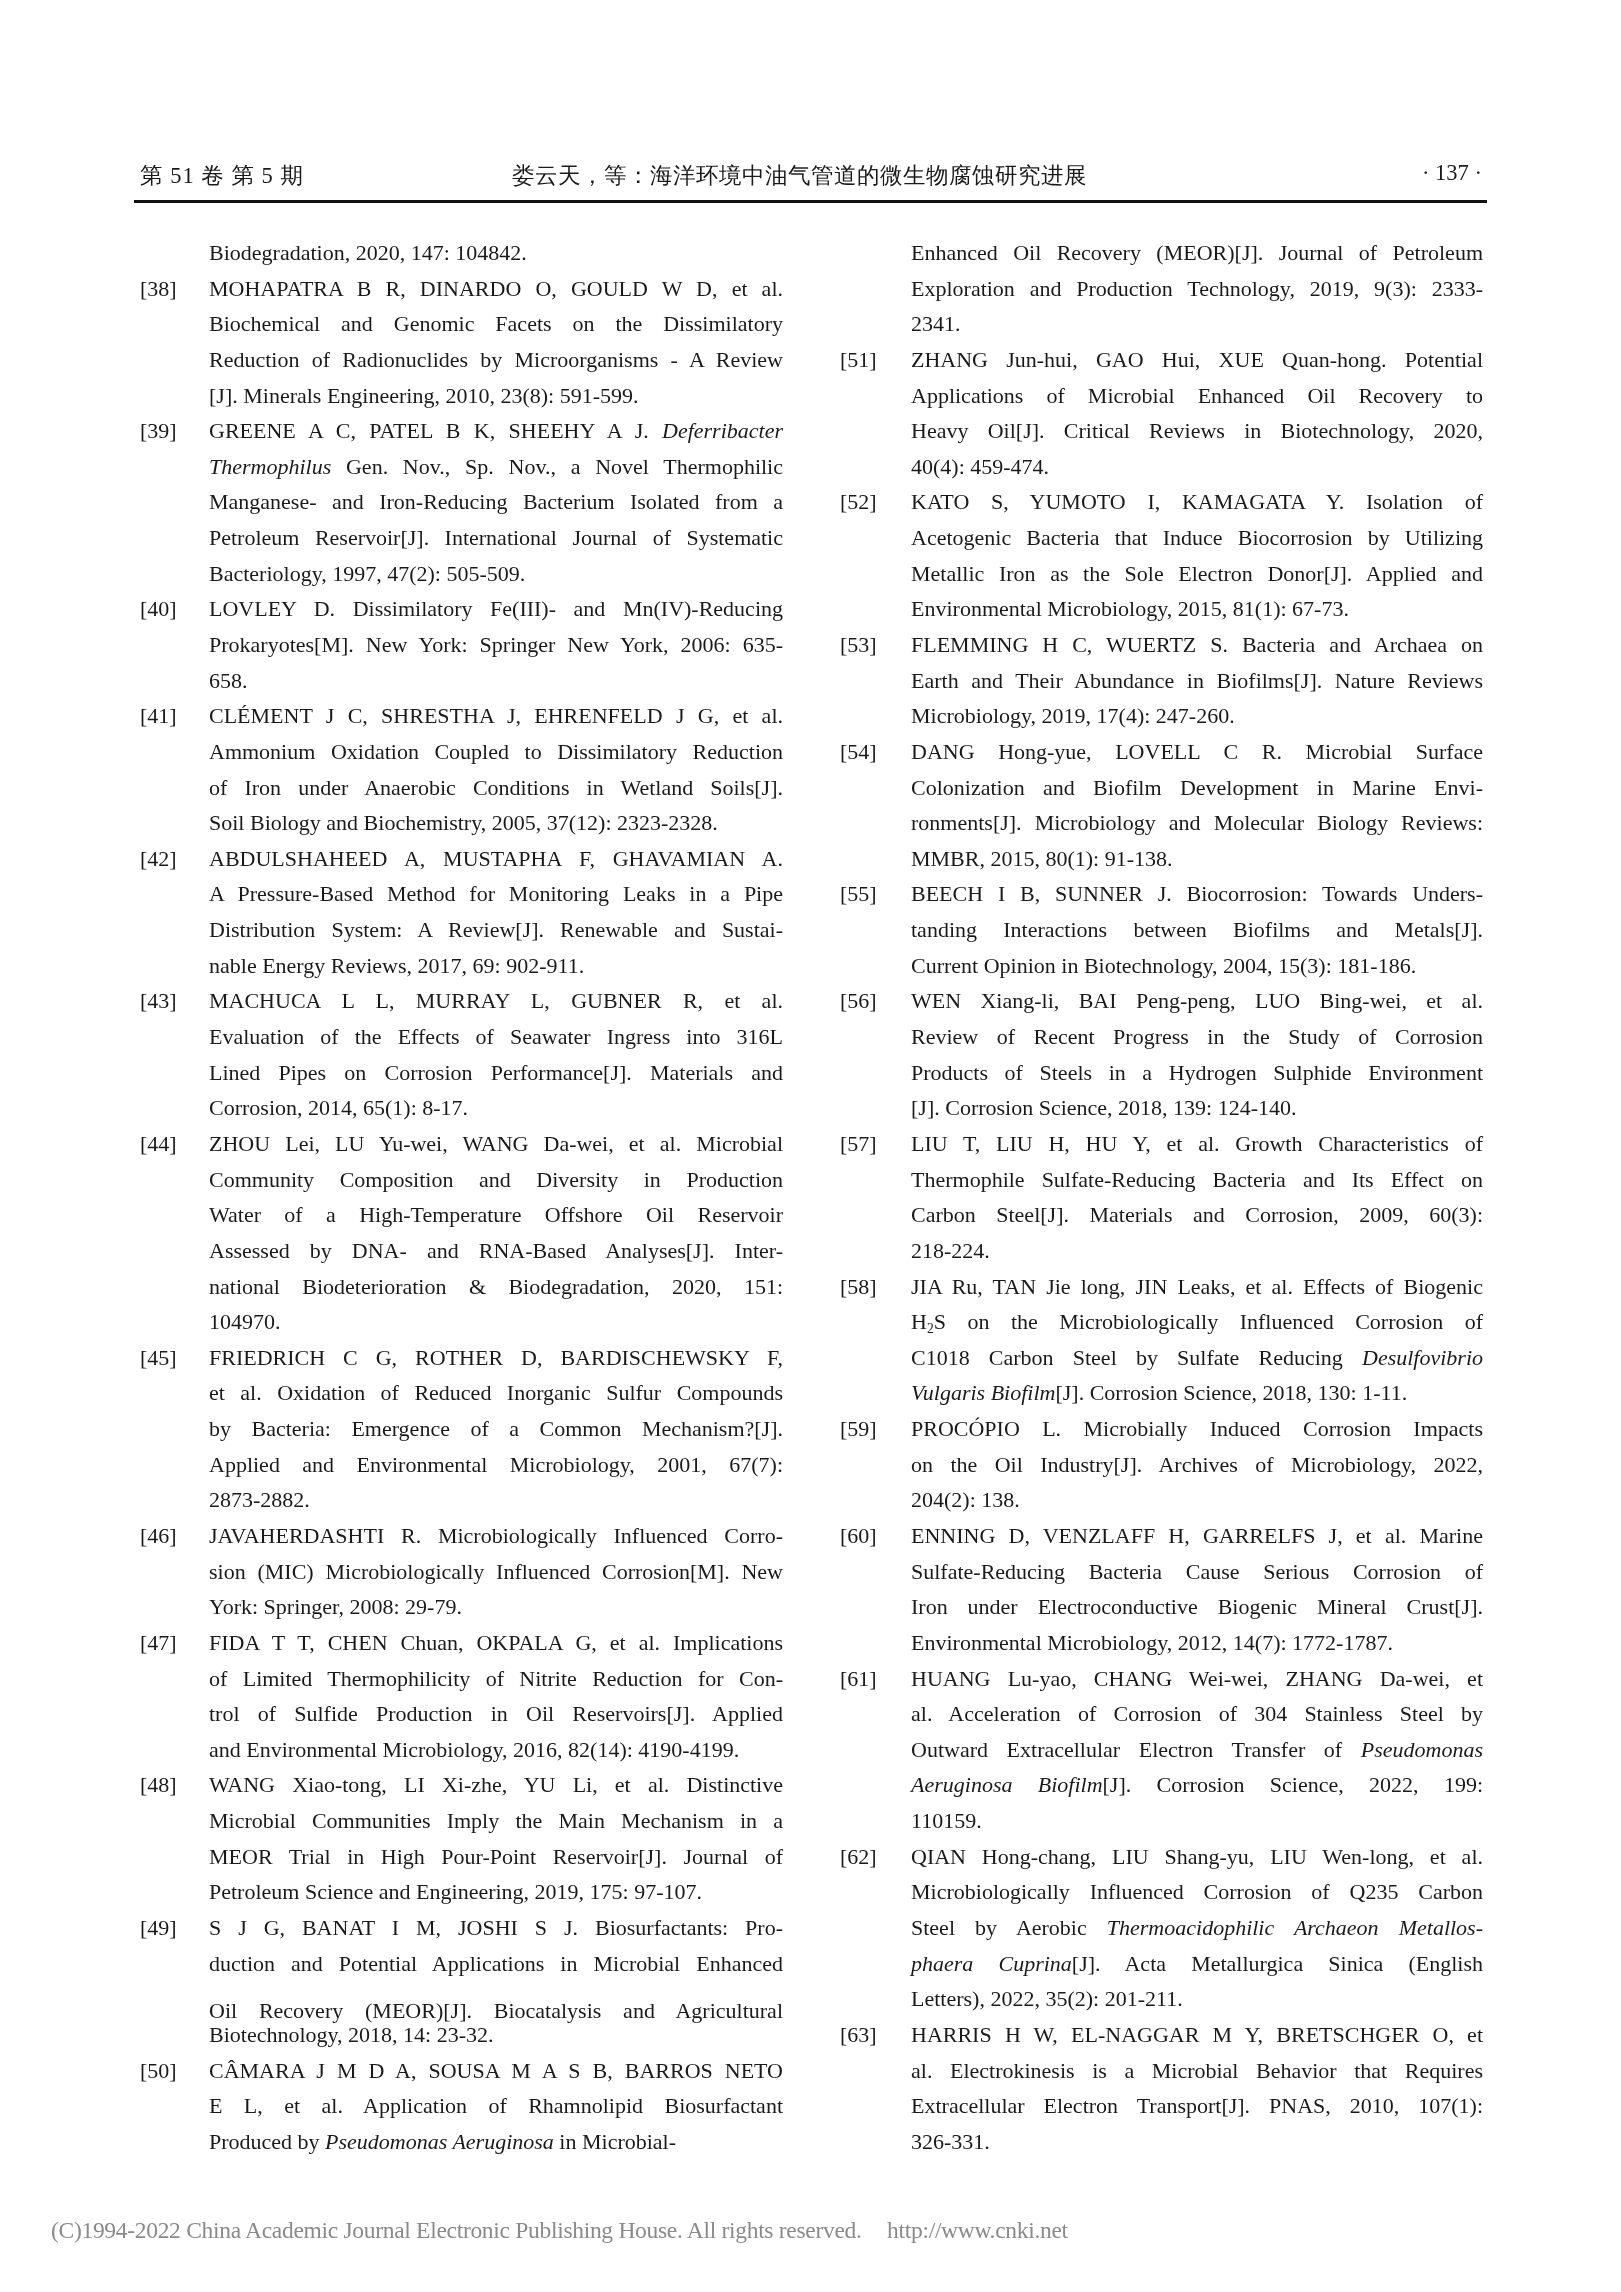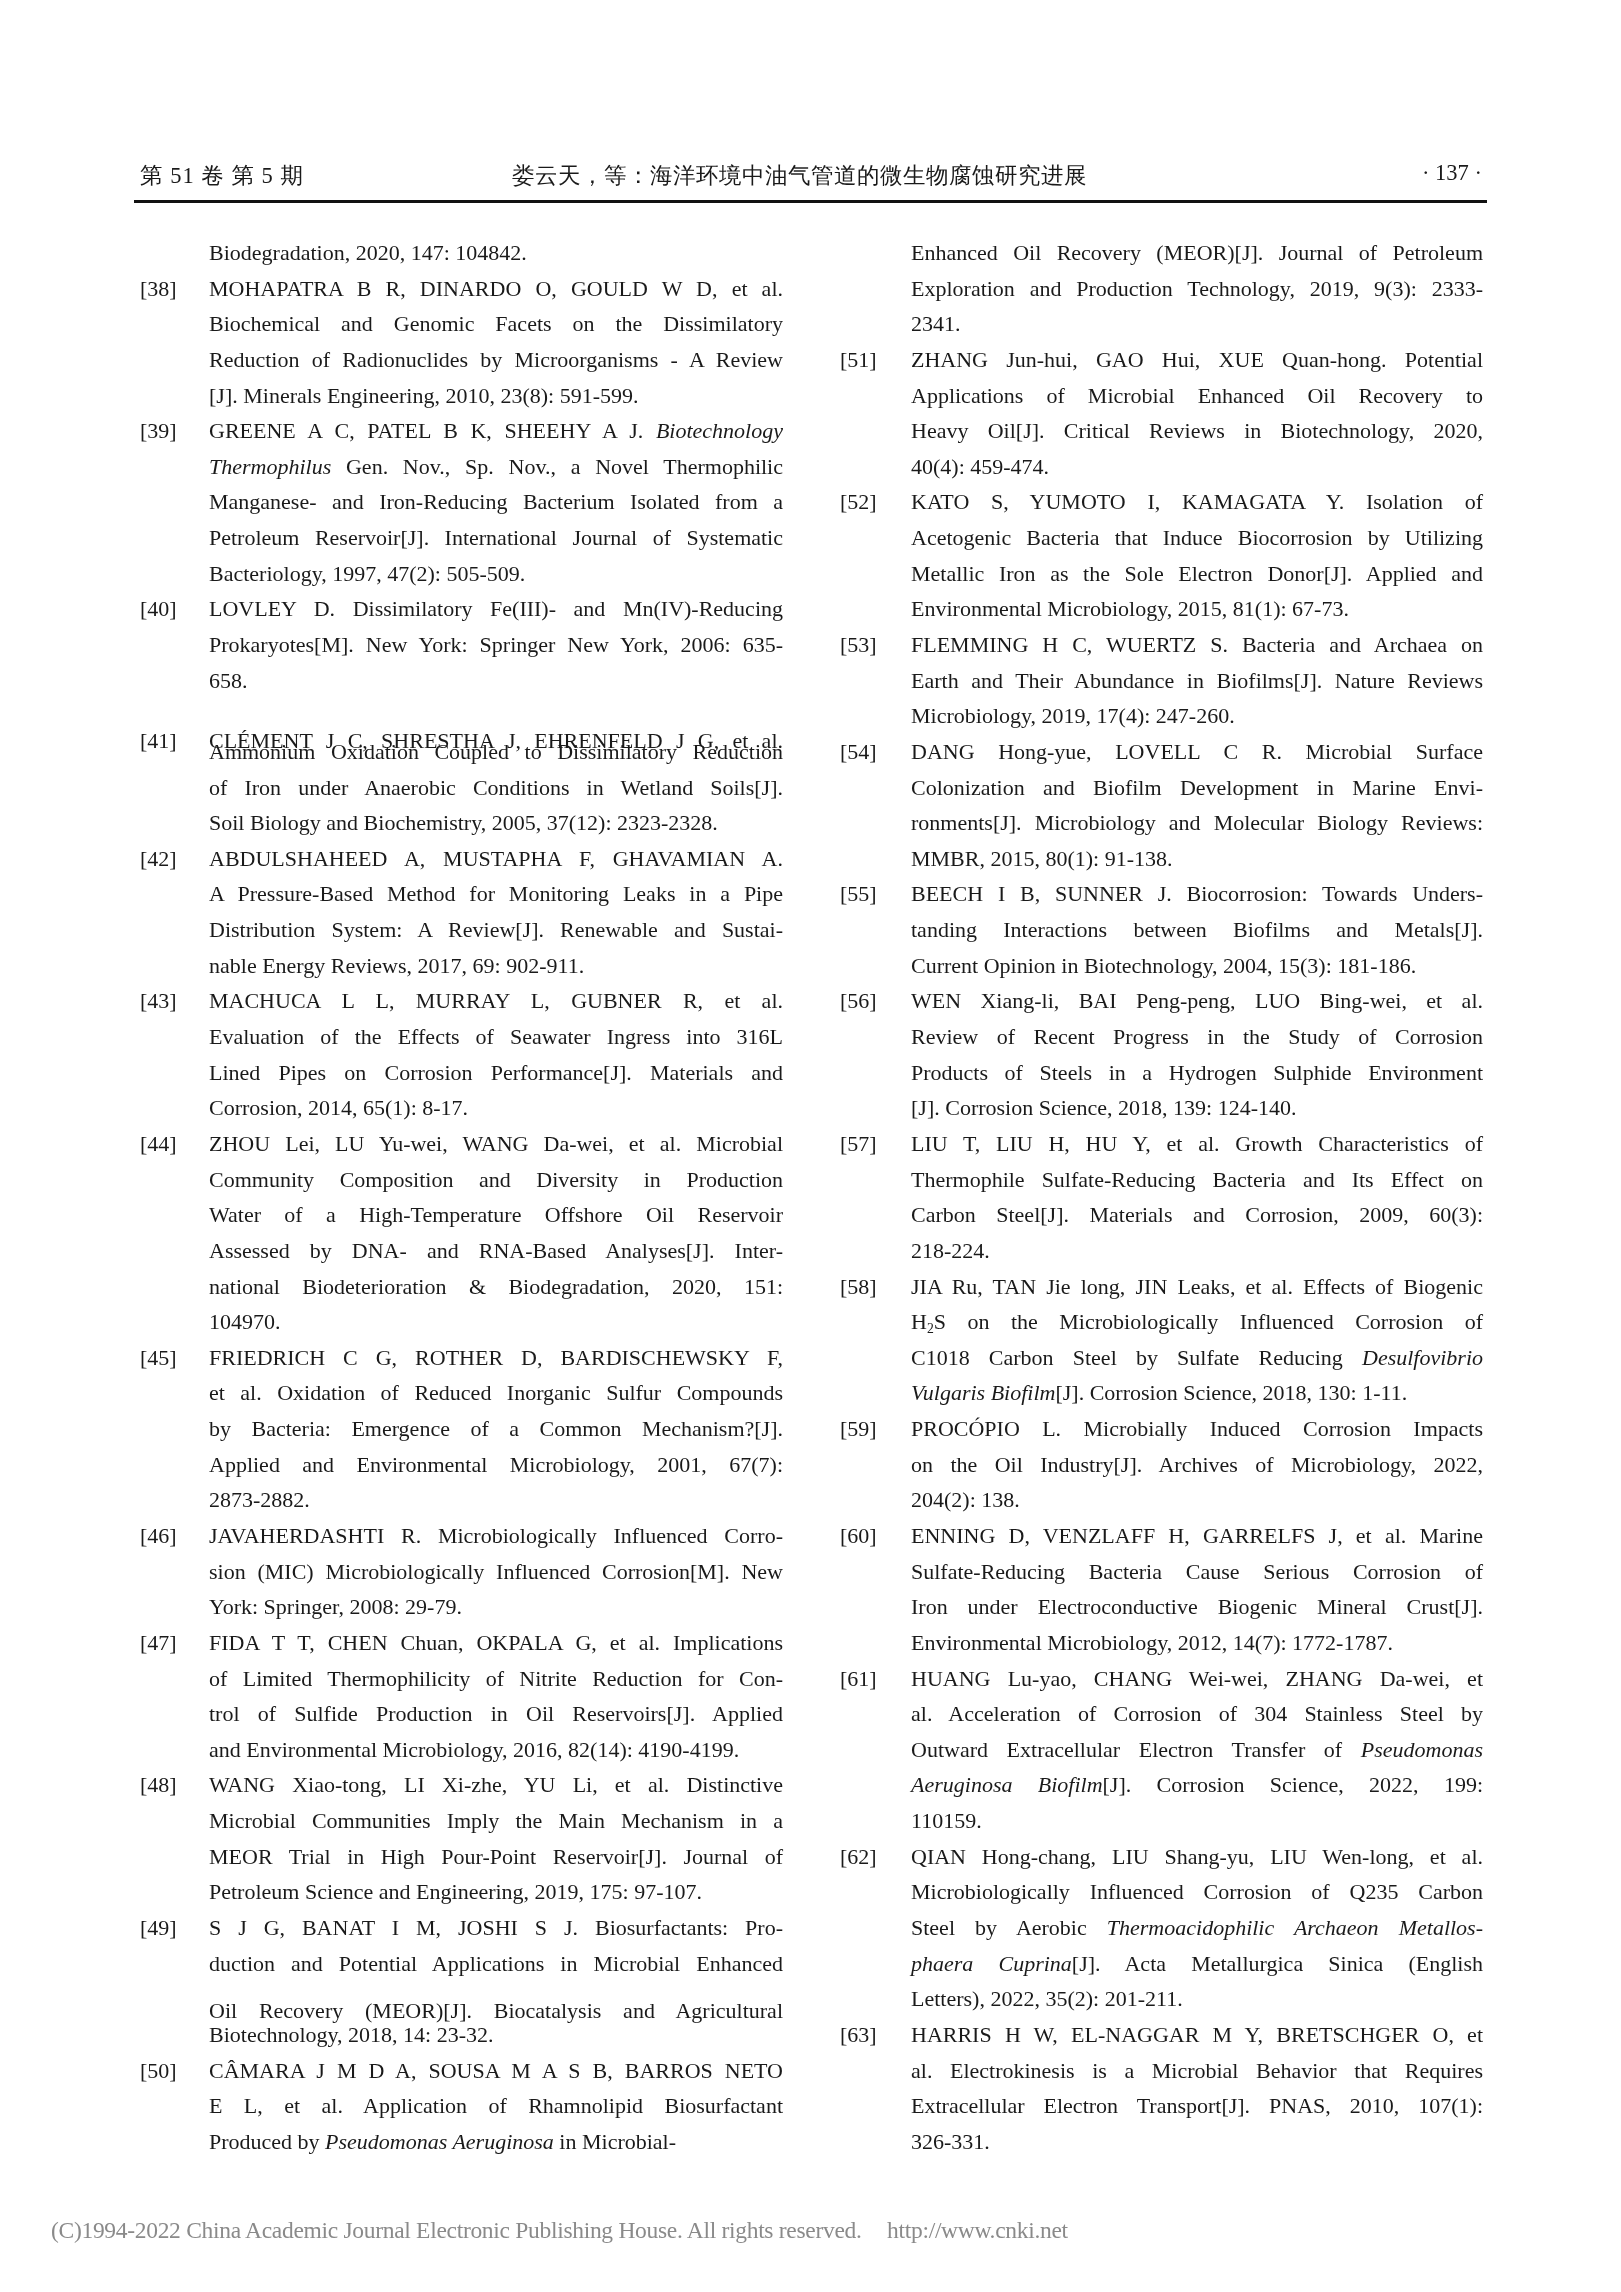--- a/index.html
+++ b/index.html
@@ -53,21 +53,21 @@
       <div class="line" style="top: 107px;">
         <span class="txt"><span>Reduction of Radionuclides by Microorganisms - A Review</span></span>
       </div>
       <div class="line" style="top: 143px;">
         <span class="txt last"><span>[J]. Minerals Engineering, 2010, 23(8): 591-599.</span></span>
       </div>
     </div>
     <div>
       <div class="line" style="top: 178px;">
         <span class="lbl">[39]</span>
-        <span class="txt"><span>GREENE A C, PATEL B K, SHEEHY A J. </span><i>Biotechnology</i></span>
+        <span class="txt"><span>GREENE A C, PATEL B K, SHEEHY A J. </span><i>Deferribacter</i></span>
       </div>
       <div class="line" style="top: 214px;">
         <span class="txt"><i>Thermophilus</i><span> Gen. Nov., Sp. Nov., a Novel Thermophilic</span></span>
       </div>
       <div class="line" style="top: 249px;">
         <span class="txt"><span>Manganese- and Iron-Reducing Bacterium Isolated from a</span></span>
       </div>
       <div class="line" style="top: 285px;">
         <span class="txt"><span>Petroleum Reservoir[J]. International Journal of Systematic</span></span>
       </div>
@@ -81,21 +81,21 @@
         <span class="txt"><span>LOVLEY D. Dissimilatory Fe(III)- and Mn(IV)-Reducing</span></span>
       </div>
       <div class="line" style="top: 392px;">
         <span class="txt"><span>Prokaryotes[M]. New York: Springer New York, 2006: 635-</span></span>
       </div>
       <div class="line" style="top: 428px;">
         <span class="txt last"><span>658.</span></span>
       </div>
     </div>
     <div>
-      <div class="line" style="top: 488px;">
+      <div class="line" style="top: 463px;">
         <span class="lbl">[41]</span>
         <span class="txt"><span>CLÉMENT J C, SHRESTHA J, EHRENFELD J G, et al.</span></span>
       </div>
       <div class="line" style="top: 499px;">
         <span class="txt"><span>Ammonium Oxidation Coupled to Dissimilatory Reduction</span></span>
       </div>
       <div class="line" style="top: 535px;">
         <span class="txt"><span>of Iron under Anaerobic Conditions in Wetland Soils[J].</span></span>
       </div>
       <div class="line" style="top: 570px;">

